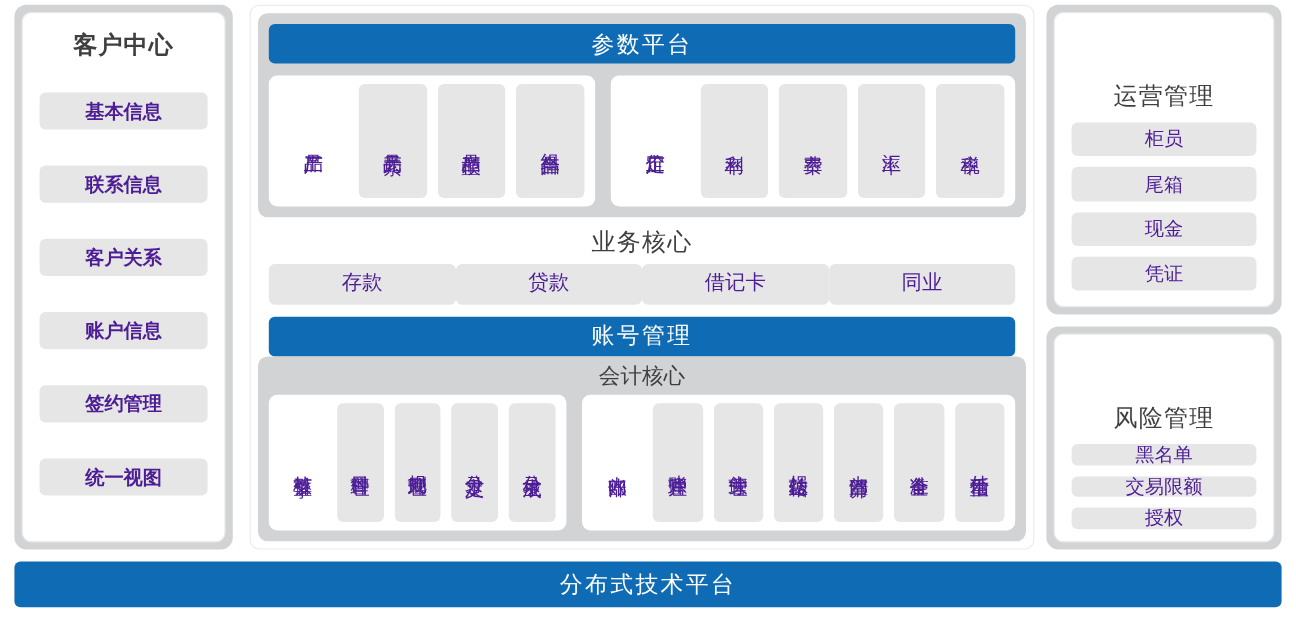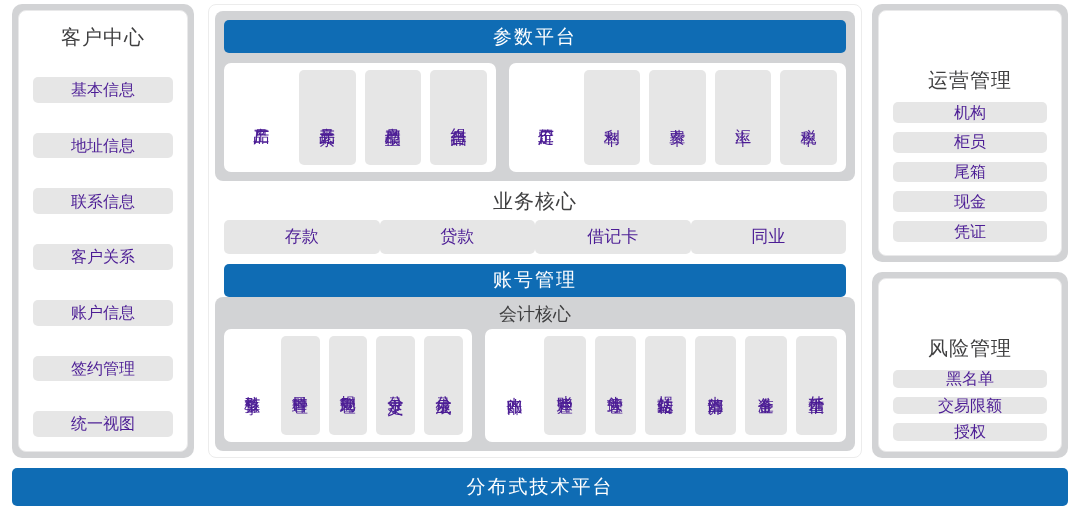--- a/index.html
+++ b/index.html
@@ -68,21 +68,21 @@
     letter-spacing: 2px;
   }
   .vert {
     writing-mode: vertical-rl;
     text-orientation: upright;
     letter-spacing: 1px;
   }
 
   
   #left-col { left: 12px; top: 4px; width: 182px; height: 454px; }
-  #left-col .panel-white { padding: 16px 14px 14px; gap: 17px; }
+  #left-col .panel-white { padding: 16px 14px 14px; gap: 17px; font-weight: bold; }
   #left-col .panel-title { margin-bottom: 13px; }
   #left-col .pill { width: 100%; height: 31px; margin-bottom: 13px; }
   #left-col .pill:last-child { margin-bottom: 0; }
 
   
   #mid-col {
     position: absolute;
     left: 208px; top: 4px; width: 654px; height: 454px;
     background: #ffffff;
     border: 1px solid #ececec;
@@ -166,21 +166,20 @@
 </style>
 </head>
 <body>
 
 <div id="diagram">
 
   <div id="left-col" class="panel-wrap">
     <div class="panel-white">
       <div class="panel-title">客户中心</div>
       <div class="pill">基本信息</div>
-      <div class="pill">地址信息</div>
       <div class="pill">联系信息</div>
       <div class="pill">客户关系</div>
       <div class="pill">账户信息</div>
       <div class="pill">签约管理</div>
       <div class="pill">统一视图</div>
     </div>
   </div>
 
   <div id="mid-col">
 
@@ -282,21 +281,20 @@
         </div>
 
       </div>
     </div>
 
   </div>
 
   <div id="ops-col" class="panel-wrap">
     <div class="panel-white">
       <div class="panel-title">运营管理</div>
-      <div class="pill">机构</div>
       <div class="pill">柜员</div>
       <div class="pill">尾箱</div>
       <div class="pill">现金</div>
       <div class="pill">凭证</div>
     </div>
   </div>
 
   <div id="risk-col" class="panel-wrap">
     <div class="panel-white">
       <div class="panel-title">风险管理</div>

